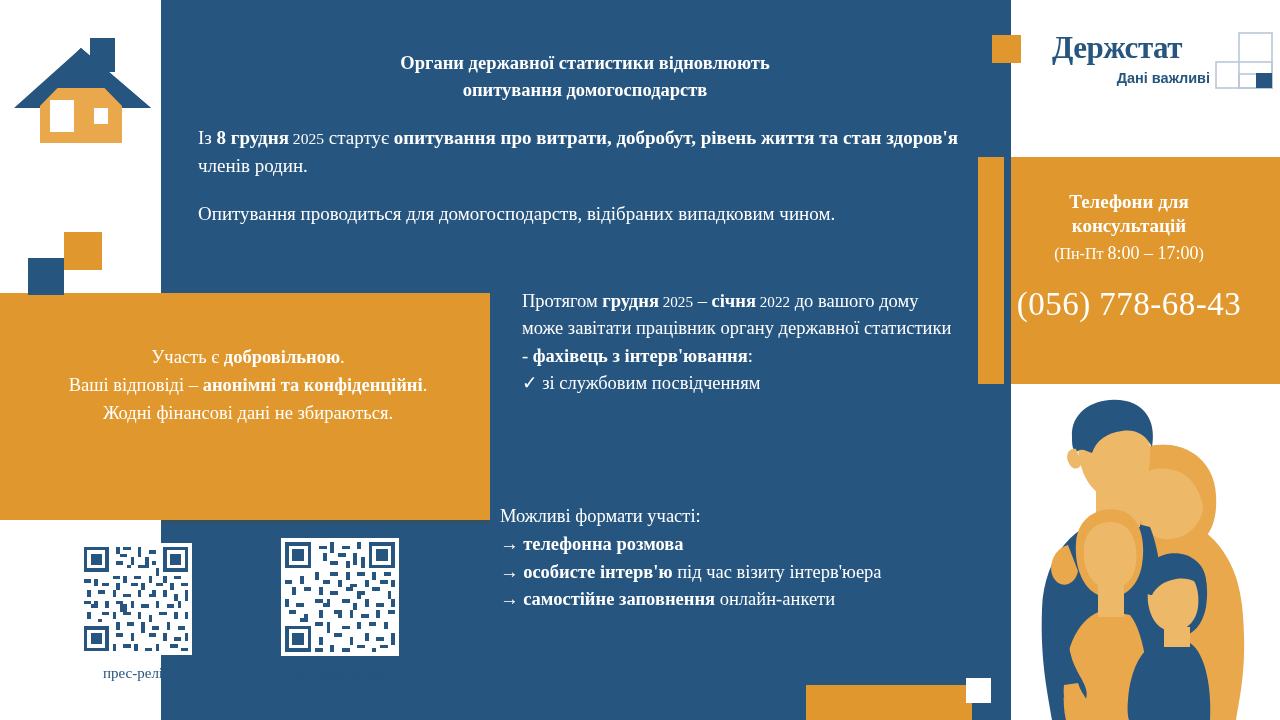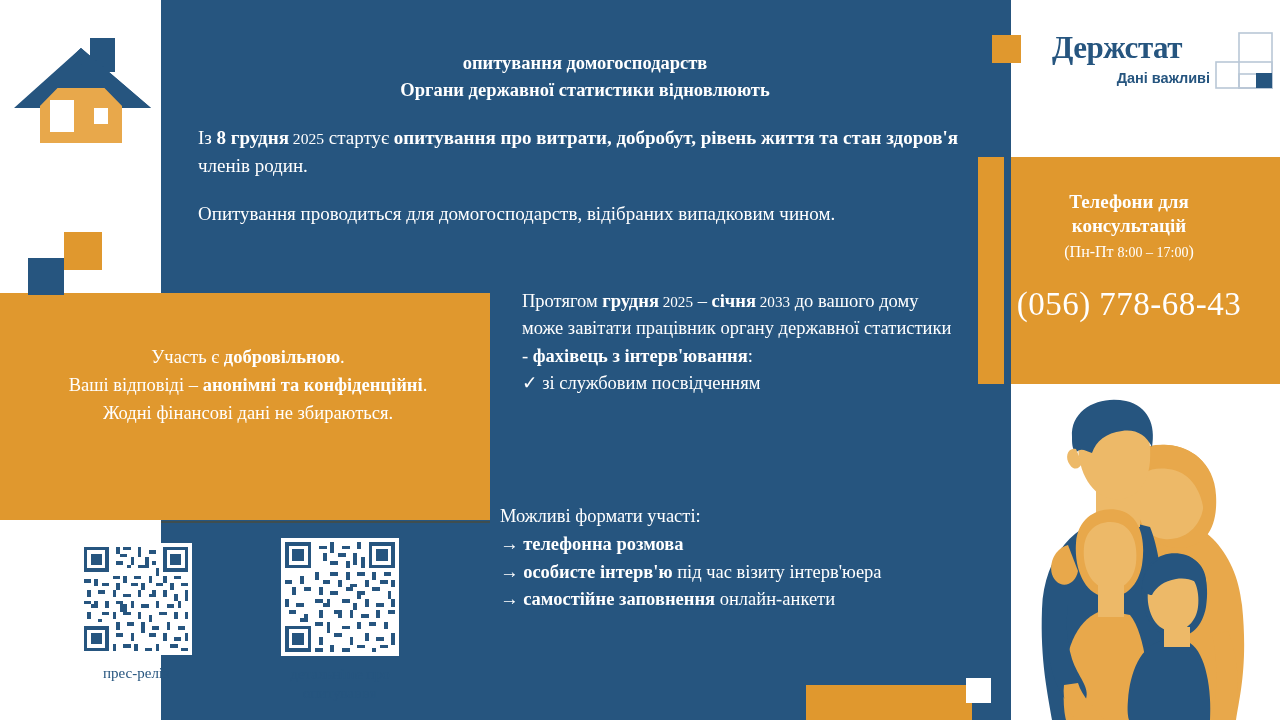--- a/index.html
+++ b/index.html
@@ -172,21 +172,21 @@
   }
   .phone-hours {
     position: absolute;
     left: 988px;
     top: 243px;
     width: 282px;
     text-align: center;
     color: #ffffff;
     font-size: 16px;
   }
-  .phone-hours .small { font-size: 14px; }
+  .phone-hours .small { font-size: 18px; }
   .phone-number {
     position: absolute;
     left: 988px;
     top: 286px;
     width: 282px;
     text-align: center;
     color: #ffffff;
     font-size: 33px;
     letter-spacing: 0.5px;
   }
@@ -274,34 +274,34 @@
       <svg width="58" height="58" viewBox="0 0 58 58" aria-hidden="true">
         <rect x="24" y="1" width="33" height="55" fill="none" stroke="#b9c7d6" stroke-width="1.6"></rect>
         <rect x="1" y="30" width="56" height="26" fill="none" stroke="#b9c7d6" stroke-width="1.6"></rect>
         <rect x="24" y="42" width="33" height="14" fill="none" stroke="#b9c7d6" stroke-width="1.6"></rect>
         <rect x="41" y="41" width="16" height="15" fill="#26557f"></rect>
       </svg>
     </div>
   </div>
 
   <div class="headline">
+    <div>Органи державної статистики відновлюють</div>
     <div>опитування домогосподарств</div>
-    <div>Органи державної статистики відновлюють</div>
   </div>
 
   <div class="body-top">
     <p>
       <span>Із </span><b>8 грудня</b><span style="font-size:0.82em"> <span>2025</span></span><span> стартує </span><b>опитування про витрати, добробут, рівень життя та стан здоров'я</b><span> членів родин.</span>
     </p>
     <p>Опитування проводиться для домогосподарств, відібраних випадковим чином.</p>
   </div>
 
   <div class="body-mid">
     <p>
-      <span>Протягом </span><b>грудня</b><span style="font-size:0.82em"> <span>2025</span></span><span> – </span><b>січня</b><span style="font-size:0.82em"> <span>2033</span></span><span> до вашого дому може завітати працівник органу державної статистики - </span><b>фахівець з інтерв'ювання</b><span>:</span>
+      <span>Протягом </span><b>грудня</b><span style="font-size:0.82em"> <span>2025</span></span><span> – </span><b>січня</b><span style="font-size:0.82em"> <span>2022</span></span><span> до вашого дому може завітати працівник органу державної статистики - </span><b>фахівець з інтерв'ювання</b><span>:</span>
     </p>
     <p>
       <span>✓</span>
       <span>зі службовим посвідченням</span>
     </p>
   </div>
 
   <div class="body-formats">
     <p>Можливі формати участі:</p>
     <p>

